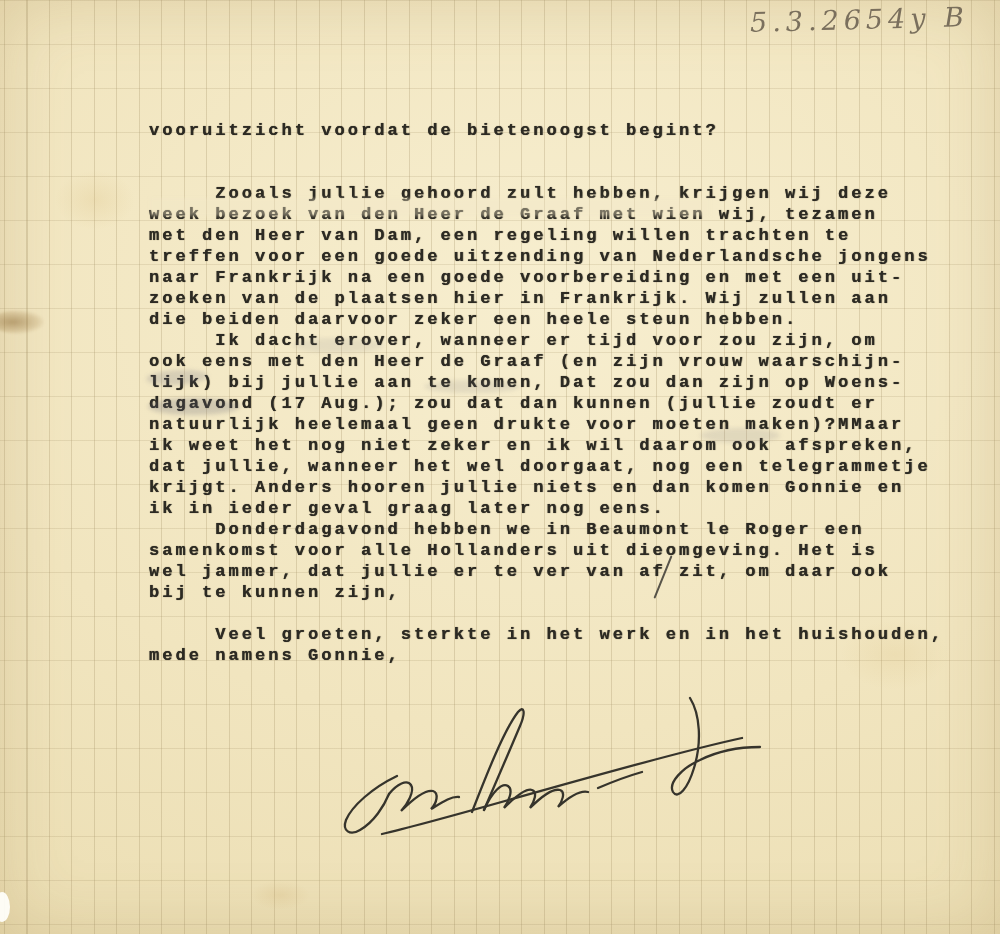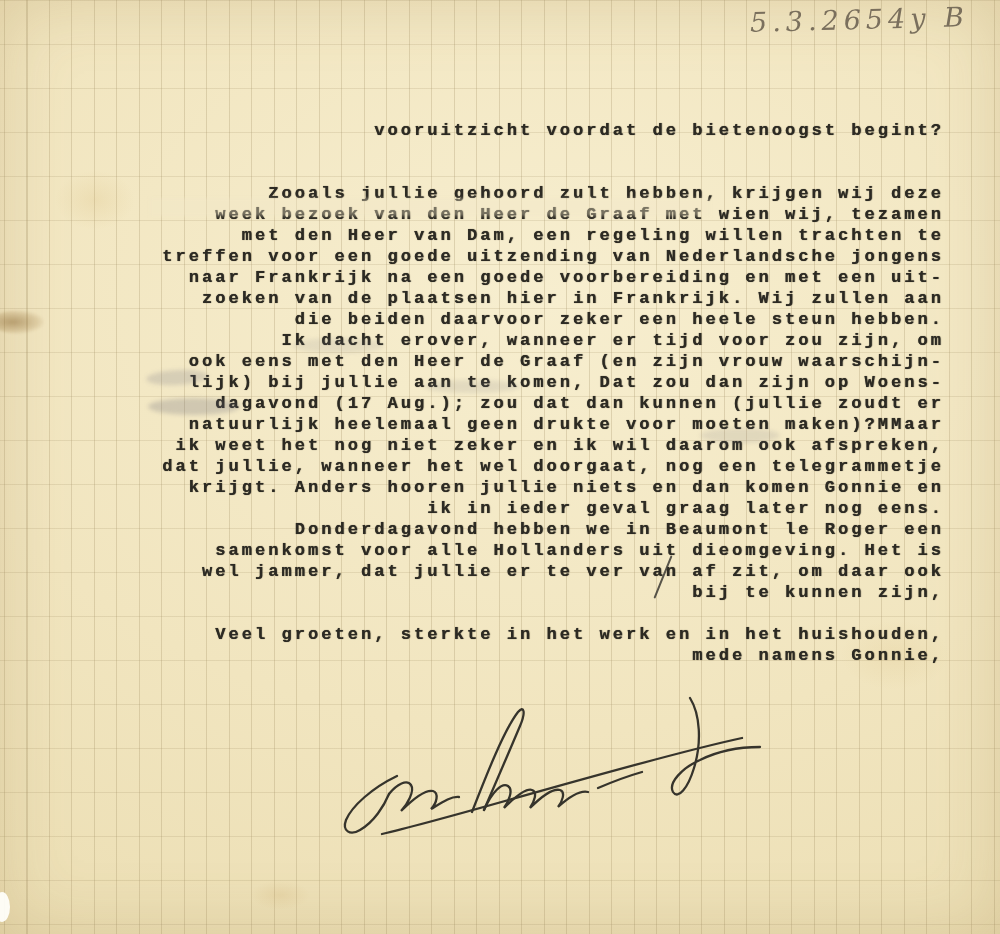--- a/index.html
+++ b/index.html
@@ -24,21 +24,20 @@
         rgba(143,123,80,0.20) 0px, rgba(143,123,80,0.20) 1px,
         transparent 1px, transparent 44px);
     background-position: 4px 0px, 0px 0px;
     opacity:.8;
   }
   .letter {
     position:absolute; left:149px; top:120px;
     color:#2c2a23; font-size:17px; line-height:21px; font-weight:700;
     letter-spacing:3.05px; white-space:pre;
     text-shadow: 0 0 0.7px rgba(44,40,30,0.85), 0.6px 0.3px 0.7px rgba(44,40,30,0.35);
-    text-align: right;
   }
   .line { height:21px; }
   .archive {
     position:absolute; left:750px; top:4px;
     font-family:"DejaVu Serif", serif; font-style:italic;
     font-size:27px; color:rgba(106,96,80,0.88);
     letter-spacing:5px; transform:rotate(-1.5deg);
     white-space:nowrap;
   }
   .sig-svg { position:absolute; inset:0; width:1000px; height:934px; }

